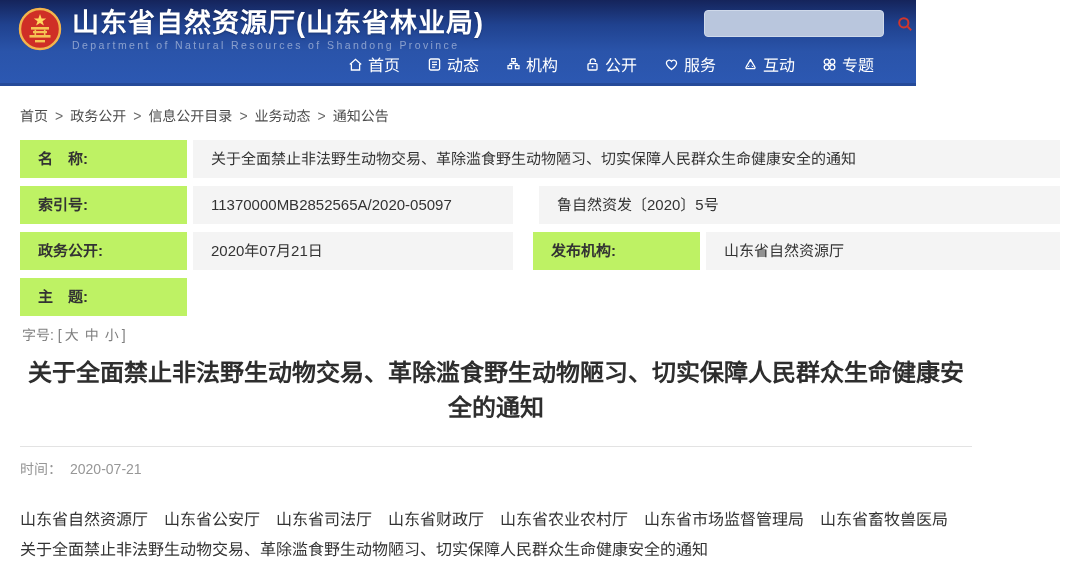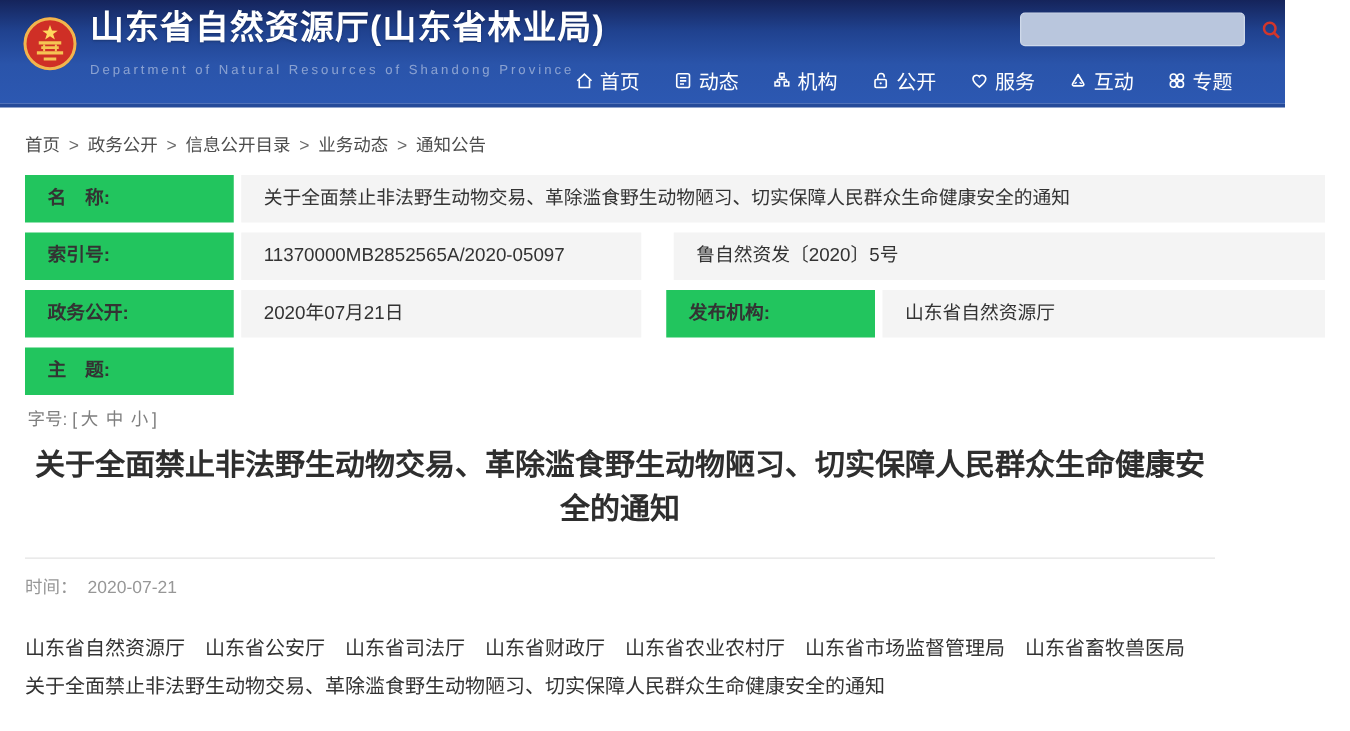--- a/index.html
+++ b/index.html
@@ -1,29 +1,29 @@
 <!DOCTYPE html>
 <html lang="zh-CN"><head>
 <meta charset="utf-8">
 <style>
   * { margin:0; padding:0; box-sizing:border-box; }
   html,body { width:1080px; height:585px; overflow:hidden; background:#fff;
     font-family:"Liberation Sans","DejaVu Sans",sans-serif; }
 
   
   .site-header{
-    position:relative; width:1028px; height:86px;
+    position:relative; width:916px; height:86px;
     background:linear-gradient(180deg,#15245b 0%,#20428f 30%,#2a54aa 62%,#2c58b2 100%);
     border-bottom:3px solid #254a99;
   }
   .brand{ position:absolute; left:18px; top:7px; display:flex; align-items:center; }
   .emblem{ width:44px; height:44px; margin-right:10px; flex:0 0 auto; }
   .site-title{ font-size:27px; font-weight:700; color:#fff; letter-spacing:1px;
     line-height:30px; text-shadow:0 1px 2px rgba(0,0,0,.25); }
-  .site-subtitle{ font-size:10.5px; color:rgba(255,255,255,.45); letter-spacing:2.4px; margin-top:13px; }
+  .site-subtitle{ font-size:10.5px; color:rgba(255,255,255,.45); letter-spacing:2.4px; margin-top:1px; }
   .search-box{ position:absolute; right:32px; top:10px; width:180px; height:27px;
     background:#b9c6dd; border:1px solid #cfd9ea; border-radius:4px;
     display:flex; align-items:center; }
   .search-input{ flex:1; height:100%; background:transparent; border:none; outline:none;
     padding:0 6px 0 10px; font-size:13px; color:#25355f; }
   .search-icon{ width:24px; height:100%; display:flex; align-items:center; justify-content:center; cursor:pointer; }
   .main-nav{ position:absolute; left:0; right:0; bottom:0; height:38px;
     display:flex; justify-content:flex-end; align-items:center; gap:27px; padding-right:42px; }
   .nav-item{ display:flex; align-items:center; gap:5px; color:#fff; font-size:16px;
     text-decoration:none; cursor:pointer; white-space:nowrap; }
@@ -32,21 +32,21 @@
   
   .page{ width:992px; padding:0 20px; }
   .breadcrumb{ margin:19px 0 15px; font-size:14px; color:#4d4d4d; }
   .breadcrumb a{ color:#4d4d4d; text-decoration:none; cursor:pointer; }
   .crumb-sep{ margin:0 7px; color:#6a6a6a; }
 
   .meta-table{ width:1040px; }
   .meta-row{ display:flex; margin-bottom:8px; }
   .cell{ height:38px; line-height:38px; font-size:15px; color:#333;
     padding-left:18px; overflow:hidden; white-space:nowrap; }
-  .cell-label{ flex:0 0 167px; background:#22c55e; font-weight:700; }
+  .cell-label{ flex:0 0 167px; background:#bef264; font-weight:700; }
   .cell-value{ flex:1 1 auto; background:#f4f4f4; margin-left:6px; }
   .cell-value.v-fixed{ flex:0 0 320px; }
   .row-gap{ flex:0 0 20px; }
 
   .fontsize-row{ text-align:left; font-size:14px; color:#7f7f7f; margin:8px 2px 2px; }
   .fontsize-row .fs-opt{ cursor:pointer; margin:0 3px; color:#7f7f7f; }
 
   .article-title{ max-width:962px; margin:11px auto 0; text-align:center;
     font-size:24px; font-weight:700; color:#2e2e2e; line-height:35px; }
   .divider{ border-top:1px solid #e3e3e3; margin-top:21px; }

